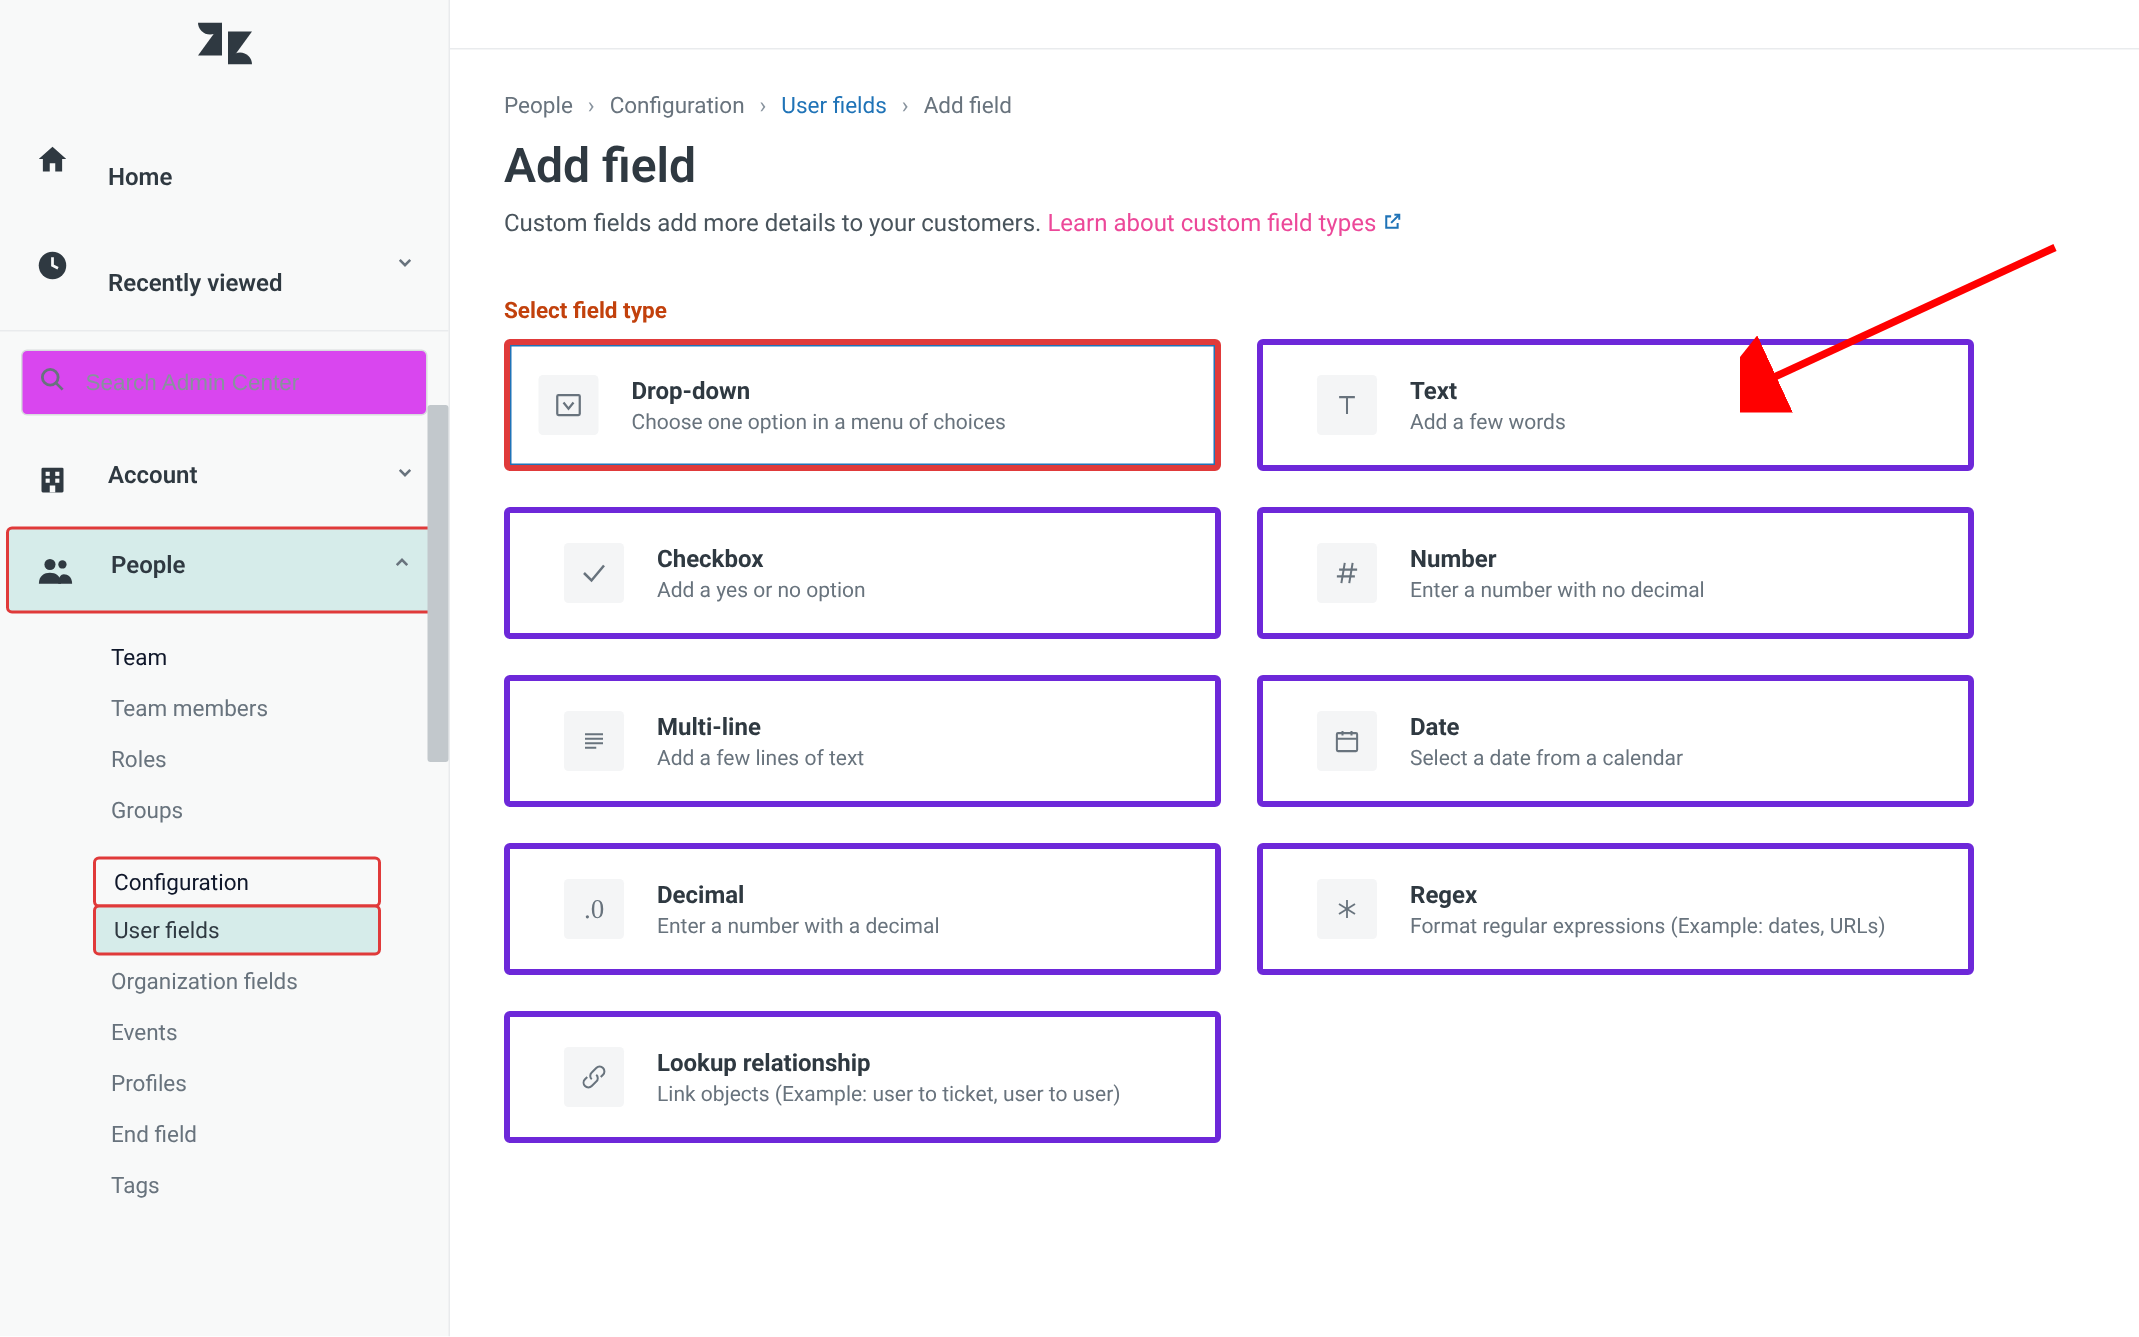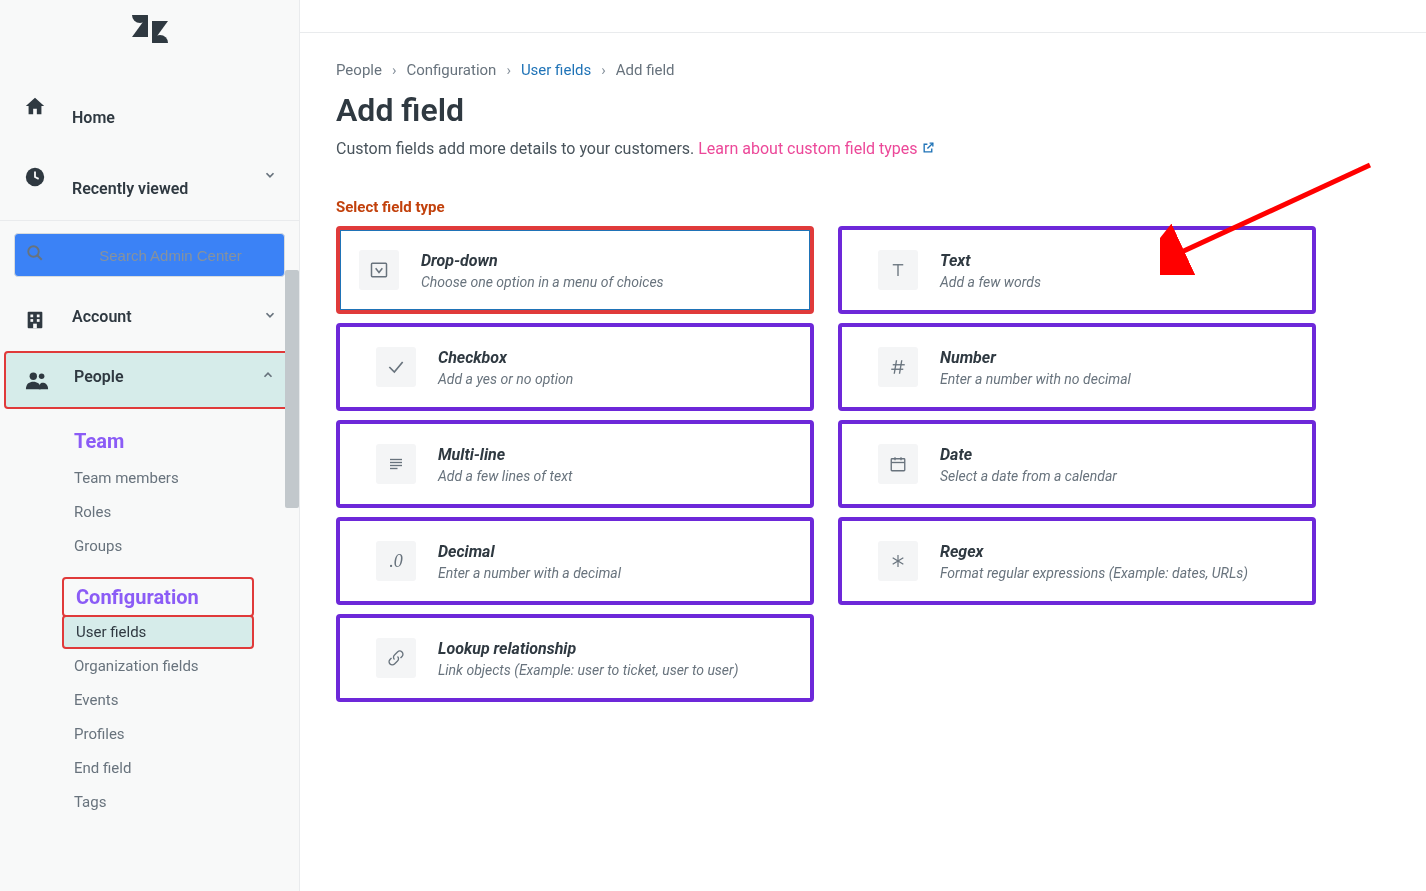--- a/index.html
+++ b/index.html
@@ -53,25 +53,24 @@
     .nav-item .chevron {
       color: #68737d;
     }
     .divider { height: 1px; background: #e9ebed; margin: 8px 0 12px; }
     .search-wrap { padding: 0 14px; margin-bottom: 14px; }
     .search-input {
       width: 100%;
       height: 44px;
       border: 1px solid #d8dcde;
       border-radius: 4px;
-      background: #3b82f6;
+      background: #d946ef;
       padding-left: 42px;
       font-size: 15px;
       color: #2f3941;
-      text-align: center;
     }
     .search-input::placeholder { color: #87929d; }
     .search-icon-pos {
       position: relative;
     }
     .search-icon-pos .si {
       position: absolute;
       left: 12px;
       top: 50%;
       transform: translateY(-50%);
@@ -91,23 +90,23 @@
     .section-row .chevron { color: #68737d; }
     .section-row.people {
       background: #d6ecea;
       border: 2px solid #e03a3a;
       border-radius: 4px;
       margin: 2px 4px;
       padding: 14px 18px;
     }
     .sub-list { padding: 10px 0 0 74px; }
     .sub-heading {
-      font-size: 20px;
-      font-weight: 700;
-      color: #8b5cf6;
+      font-size: 15px;
+      font-weight: 400;
+      color: #0f172a;
       padding: 8px 0;
     }
     .sub-item {
       font-size: 15px;
       color: #68737d;
       padding: 8px 0;
       cursor: pointer;
     }
     .sub-heading.boxed {
       border: 2px solid #e03a3a;
@@ -172,23 +171,22 @@
     .ext-icon { margin-left: 4px; }
     .section-label {
       font-size: 15px;
       font-weight: 700;
       color: #c2410c;
       margin-bottom: 10px;
     }
     .card-grid {
       display: grid;
       grid-template-columns: 1fr 1fr;
-      gap: 9px 24px;
+      gap: 24px 24px;
       max-width: 980px;
-      font-style: italic;
     }
     .card {
       border: 4px solid #6d28d9;
       border-radius: 4px;
       padding: 20px 36px;
       display: flex;
       align-items: center;
       gap: 22px;
       cursor: pointer;
       background: #fff;

